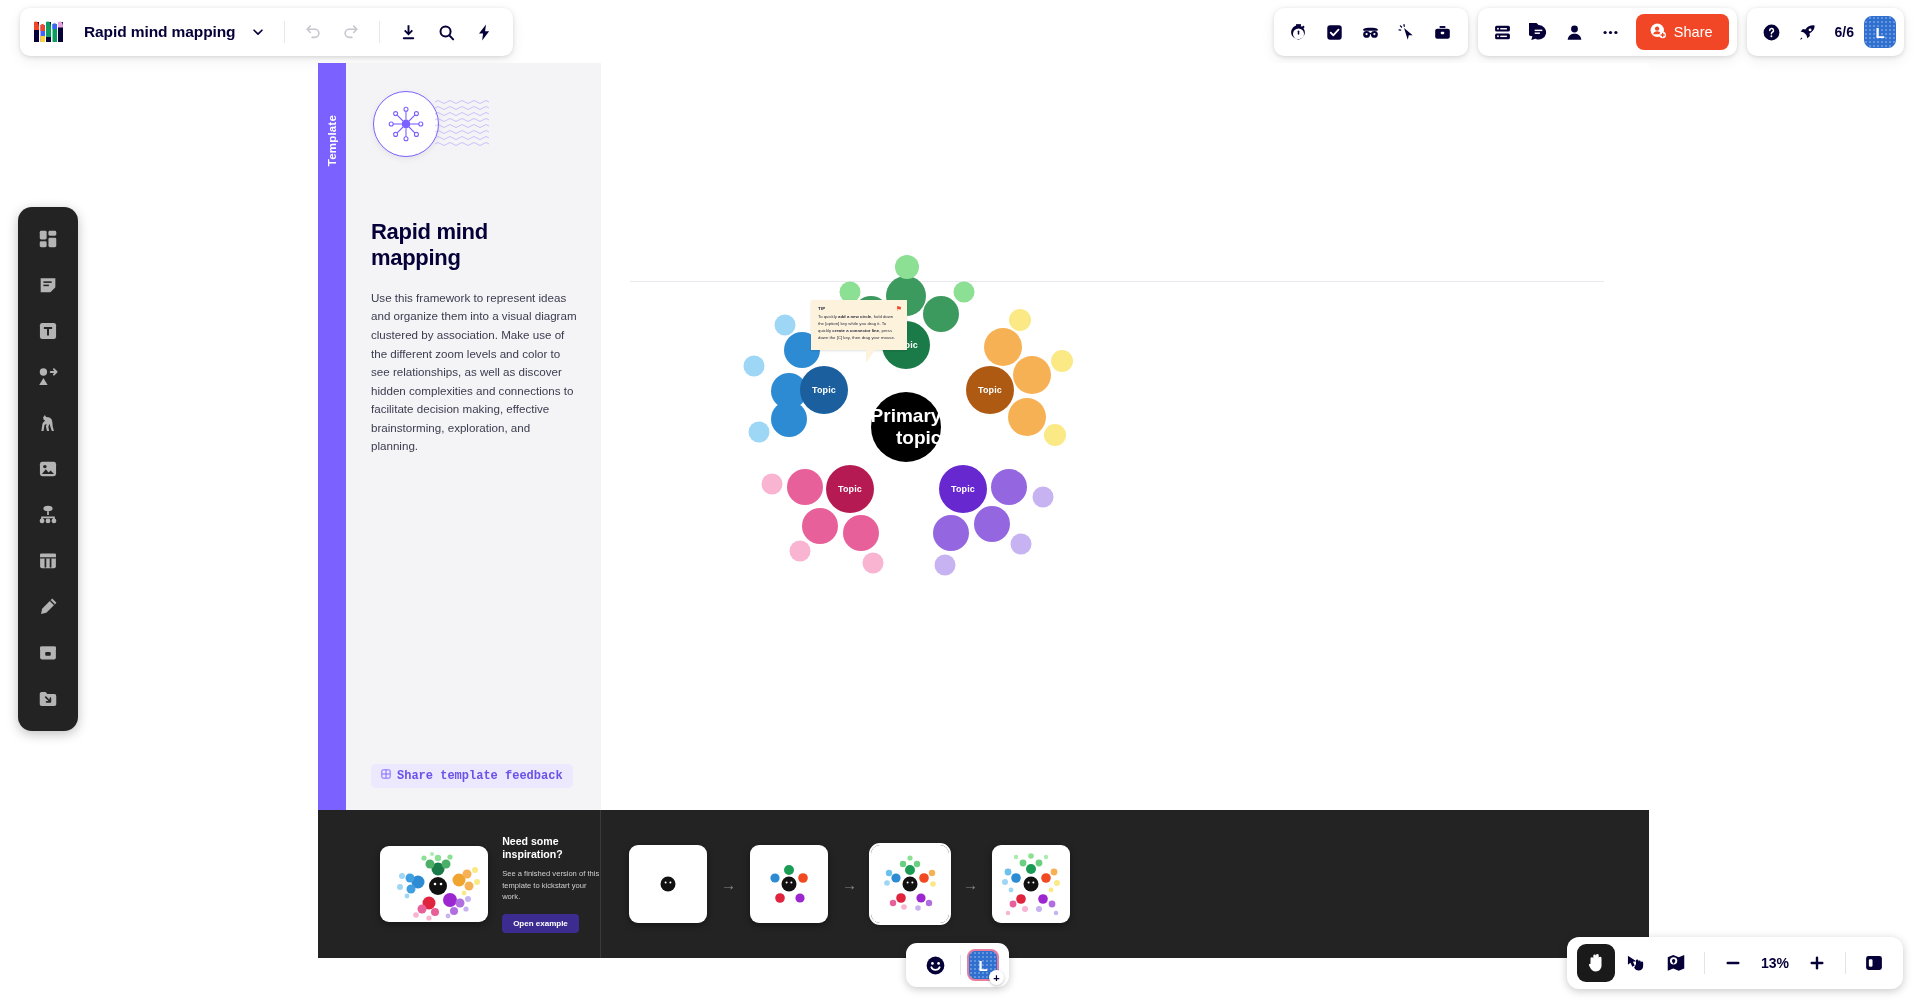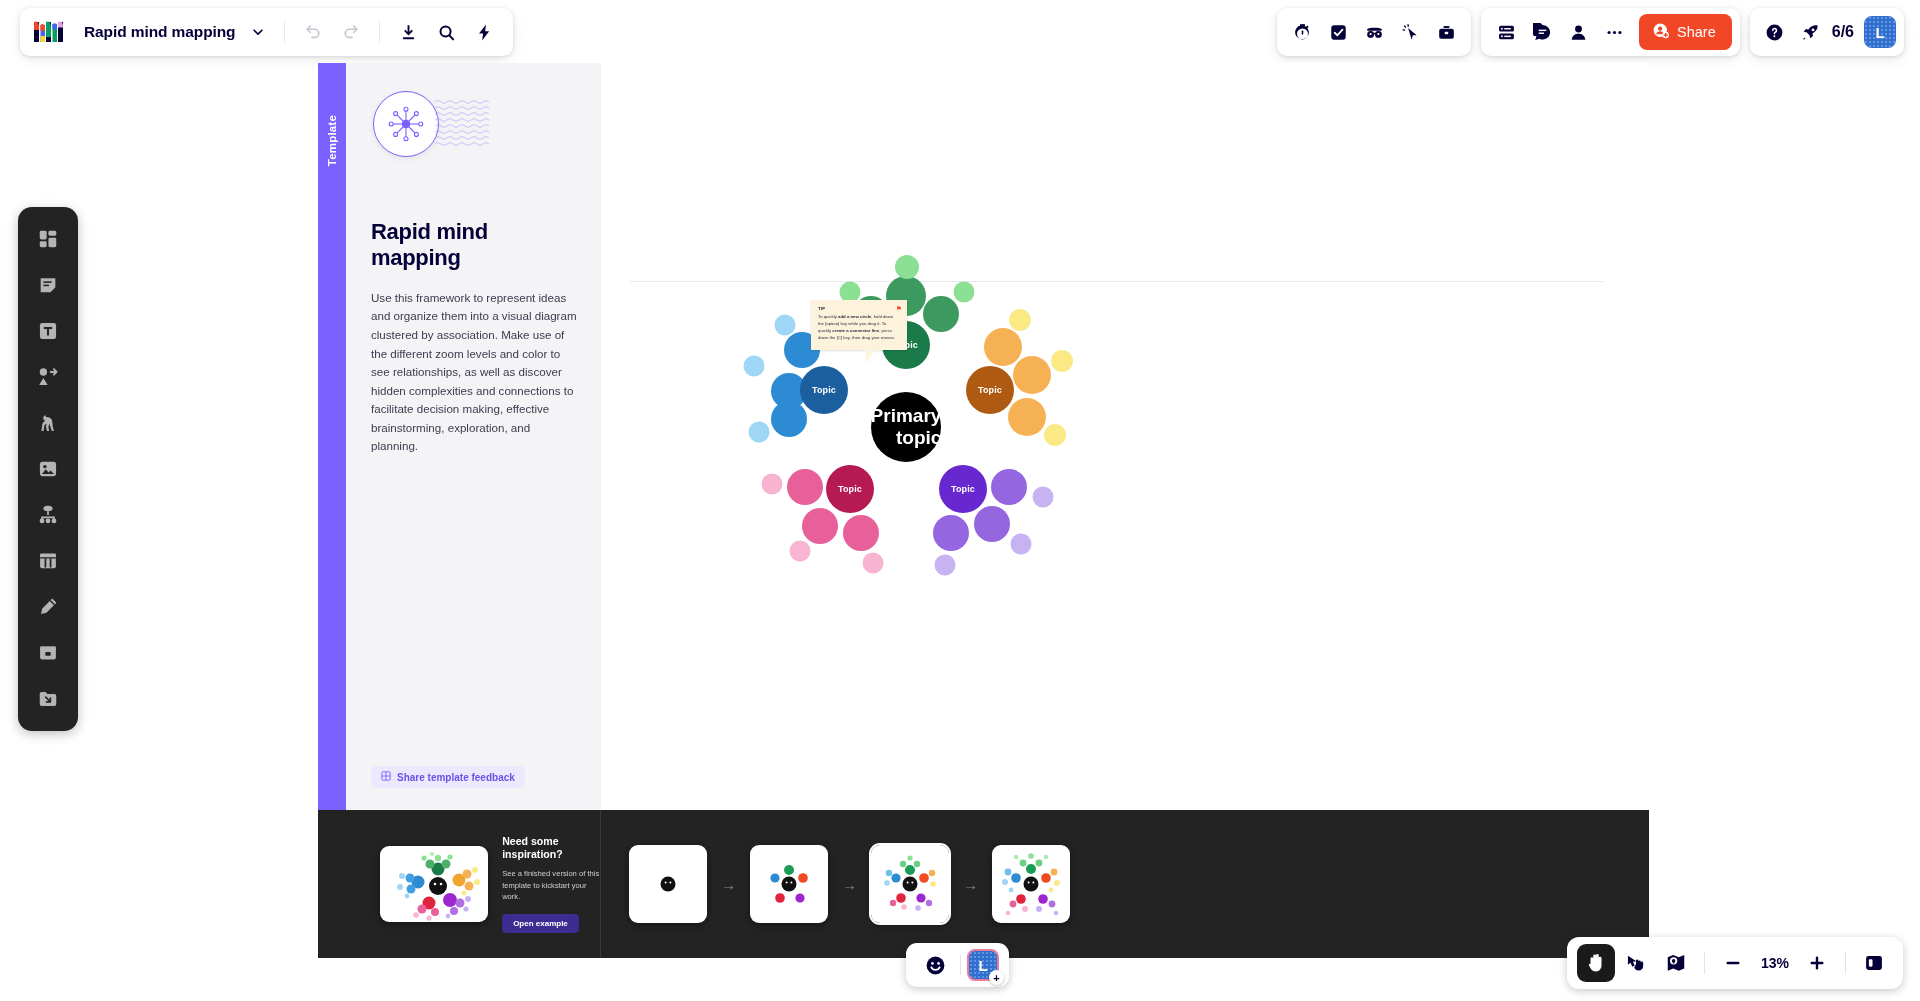--- a/index.html
+++ b/index.html
@@ -44,21 +44,21 @@
     background: #fff; border-radius: 10px;
     box-shadow: 0 1px 4px rgba(0,0,0,.13), 0 4px 14px rgba(0,0,0,.07);
     padding: 0 8px; gap: 2px;
   }
   .share-btn {
     display: flex; align-items: center; gap: 7px;
     background: #f24726; color: #fff;
     border-radius: 8px; height: 36px; padding: 0 16px 0 13px;
     font-size: 14.5px; font-weight: 400; cursor: pointer; margin-left: 6px;
   }
-  .rocket-count { font-size: 16px; font-weight: 600; color: #050038; margin-left: 2px; margin-right: 4px; }
+  .rocket-count { font-size: 14px; font-weight: 600; color: #050038; margin-left: 8px; margin-right: 4px; }
   .avatar-sq {
     width: 32px; height: 32px; border-radius: 8px; background: #2f6fd0;
     color: #fff; font-size: 15px; font-weight: 700;
     display: flex; align-items: center; justify-content: center;
     cursor: pointer; margin-left: 4px;
     background-image: radial-gradient(rgba(255,255,255,.26) 1px, transparent 1px);
     background-size: 4px 4px;
   }
 
   
@@ -101,21 +101,21 @@
   .tpl-title {
     font-size: 22px; font-weight: 700; color: #050038;
     line-height: 1.18; letter-spacing: -.3px; margin-bottom: 18px;
   }
   .tpl-desc { font-size: 11.6px; line-height: 1.6; color: #3b3b4f; }
   .tpl-feedback {
     position: absolute; left: 25px; bottom: 22px;
     display: inline-flex; align-items: center; gap: 6px;
     background: #ece9ff; color: #6b52e8;
     border-radius: 5px; padding: 5px 10px;
-    font-size: 10px; font-weight: 600; cursor: pointer;
+    font-size: 12px; font-weight: 600; cursor: pointer; font-family: Liberation Mono, monospace;
   }
 
   
   .frame {
     position: absolute; left: 601px; top: 63px;
     width: 1048px; height: 747px; background: #fff;
   }
   .frame-head { position: absolute; left: 29px; top: 36px; width: 560px; }
   .step-dot {
     width: 15px; height: 15px; border-radius: 50%;

